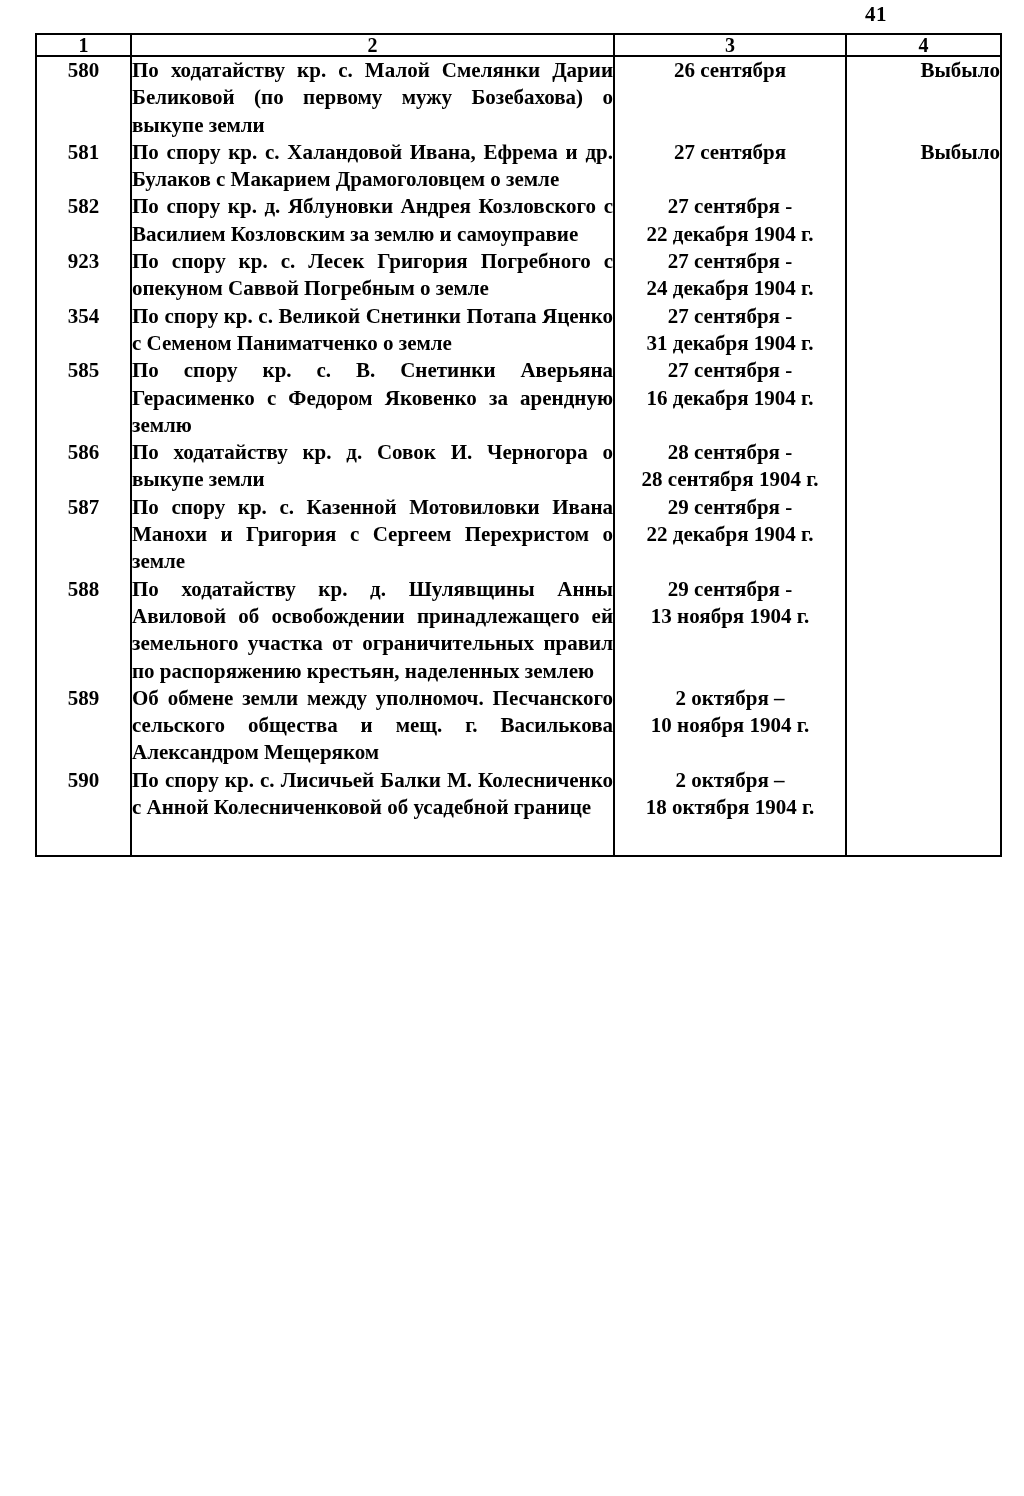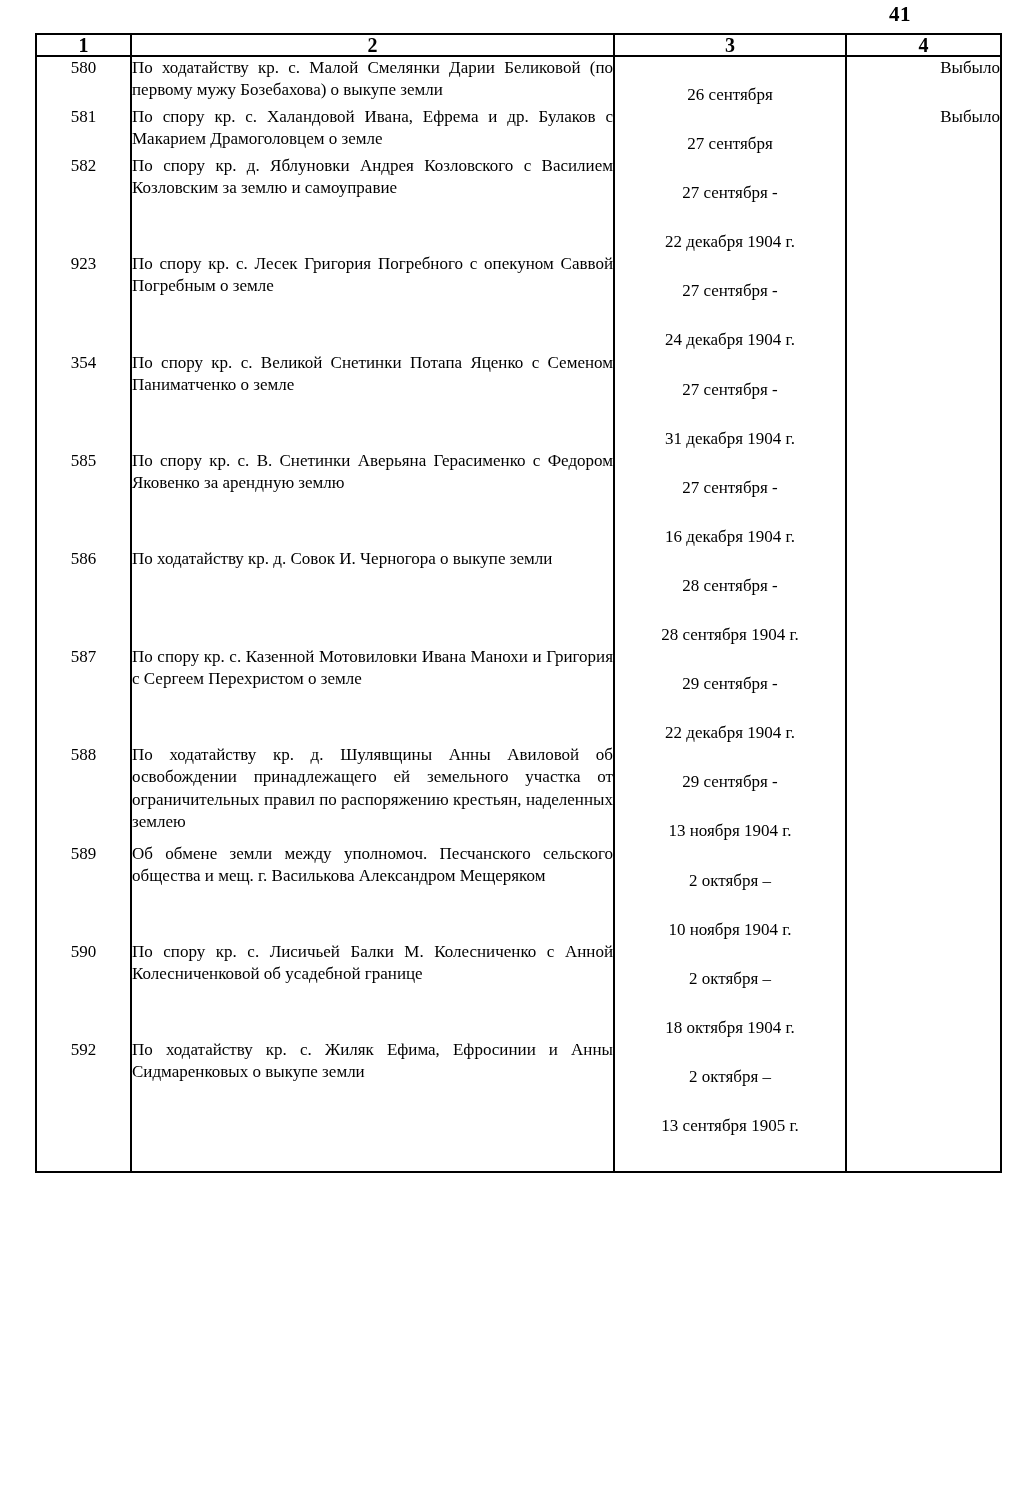--- a/index.html
+++ b/index.html
@@ -16,21 +16,20 @@
     position: relative;
     overflow: hidden;
   }
 
   .page {
     position: absolute;
     left: 0;
     top: 0;
     width: 911px;
     height: 1496px;
-    padding-left: 24px;
   }
 
   
   .folio {
     position: absolute;
     right: 24px;
     top: 4px;
     font-size: 21px;
     font-weight: 700;
     letter-spacing: 0.5px;
@@ -70,22 +69,23 @@
     border-bottom: 2px solid #000;
     text-align: center;
     font-weight: 700;
     font-size: 20px;
     line-height: 1;
     padding: 7px 0 8px 0;
   }
 
   
   tbody td {
-    font-size: 17px;
+    font-size: 21px;
     line-height: 1.30;
+    font-weight: bold;
   }
 
   td.num {
     text-align: center;
     padding: 14px 0 0 0;
   }
 
   td.subject {
     text-align: justify;
     text-align-last: left;
@@ -96,21 +96,21 @@
   td.dates {
     text-align: center;
     padding: 14px 6px 0 6px;
   }
 
   td.status {
     text-align: right;
     padding: 14px 6px 0 6px;
   }
 
-  td.dates .dline { display: block; white-space: nowrap; margin-top: 27px; }
+  td.dates .dline { display: block; white-space: nowrap; }
 
   
   tbody tr td { padding-bottom: 22px; }
 
   
   tbody tr.tail td { padding: 0; height: 34px; }
 </style>
 </head>
 <body>
 
@@ -225,29 +225,20 @@
           </tr>
           <tr>
             <td class="num">590</td>
             <td class="subject">По спору кр. с. Лисичьей Балки М. Колесниченко с Анной Колесниченковой об усадебной границе</td>
             <td class="dates">
               <span class="dline">2 октября –</span>
               <span class="dline">18 октября 1904 г.</span>
             </td>
             <td class="status"></td>
           </tr>
-          <tr>
-            <td class="num">592</td>
-            <td class="subject">По ходатайству кр. с. Жиляк Ефима, Ефросинии и Анны Сидмаренковых о выкупе земли</td>
-            <td class="dates">
-              <span class="dline">2 октября –</span>
-              <span class="dline">13 сентября 1905 г.</span>
-            </td>
-            <td class="status"></td>
-          </tr>
           <tr class="tail">
             <td></td>
             <td></td>
             <td></td>
             <td></td>
           </tr>
         </tbody>
     </table>
   </div>
 

